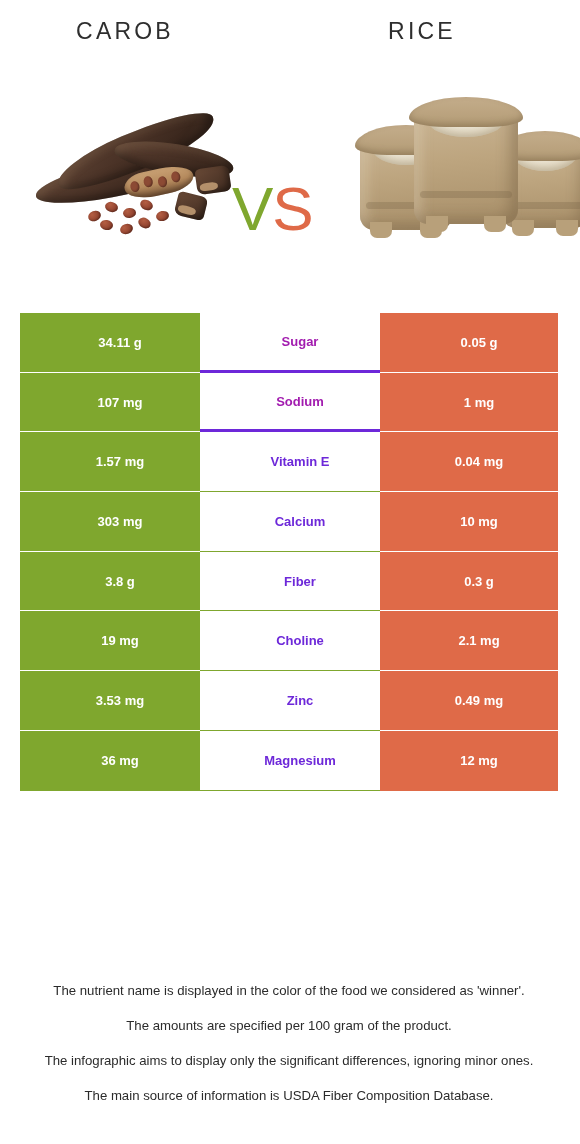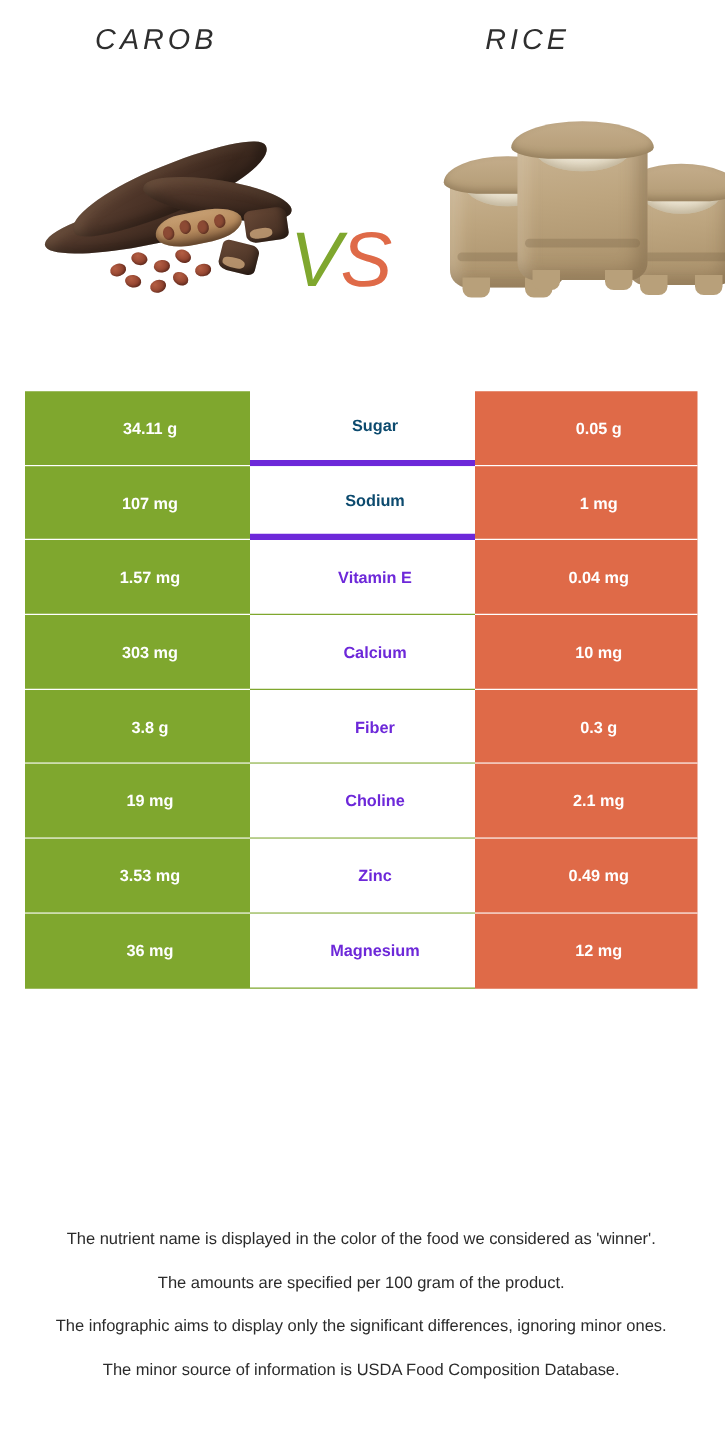--- a/index.html
+++ b/index.html
@@ -16,21 +16,20 @@
     color: #2b2b2b;
     overflow: hidden;
     position: relative;
   }
 
   
   .hero {
     position: relative;
     width: 547px;
     height: 292px;
-    font-style: italic;
   }
   .titles {
     position: relative;
     height: 56px;
   }
   .food-title {
     position: absolute;
     top: 18px;
     font-family: "Liberation Sans", sans-serif;
     font-size: 23px;
@@ -239,21 +238,21 @@
     background: #DF6A48;
     color: #ffffff;
     font-weight: bold;
     border-bottom: 1px solid #ffffff;
   }
   .row:last-child .cell-left,
   .row:last-child .cell-right { border-bottom: none; }
 
   
   .row.win-green .cell-mid { color: #6d28d9; border-bottom: 1px solid #7FA72E; }
-  .row.win-orange .cell-mid { color: #0c4a6e; border-bottom: 5px solid #6d28d9; }
+  .row.win-orange .cell-mid { color: #a21caf; border-bottom: 3px solid #6d28d9; }
   .row:last-child .cell-mid { border-bottom: 1px solid #7FA72E; }
 
   
   .footnote {
     position: absolute;
     left: 20px;
     top: 966px;
     width: 538px;
     text-align: center;
     font-family: "Liberation Sans", sans-serif;
@@ -367,14 +366,14 @@
       <div class="cell cell-left">36 mg</div>
       <div class="cell cell-mid">Magnesium</div>
       <div class="cell cell-right">12 mg</div>
     </div>
   </div>
 
 <div class="footnote">
   <p>The nutrient name is displayed in the color of the food we considered as 'winner'.</p>
   <p>The amounts are specified per 100 gram of the product.</p>
   <p>The infographic aims to display only the significant differences, ignoring minor ones.</p>
-  <p>The minor source of information is USDA Food Composition Database.</p>
+  <p>The main source of information is USDA Fiber Composition Database.</p>
 </div>
 
 </body></html>

